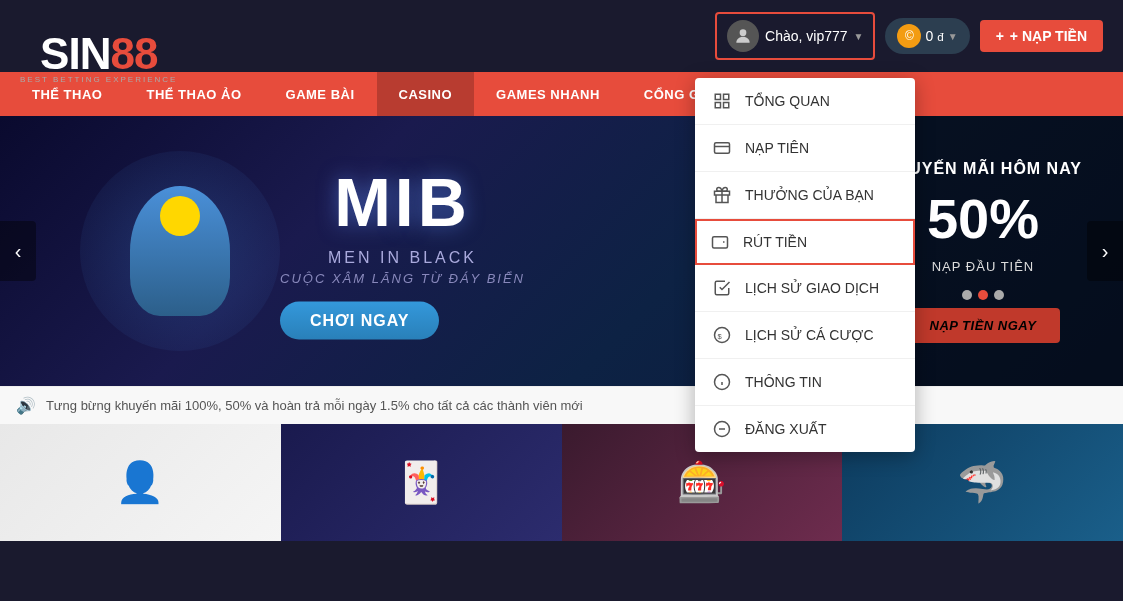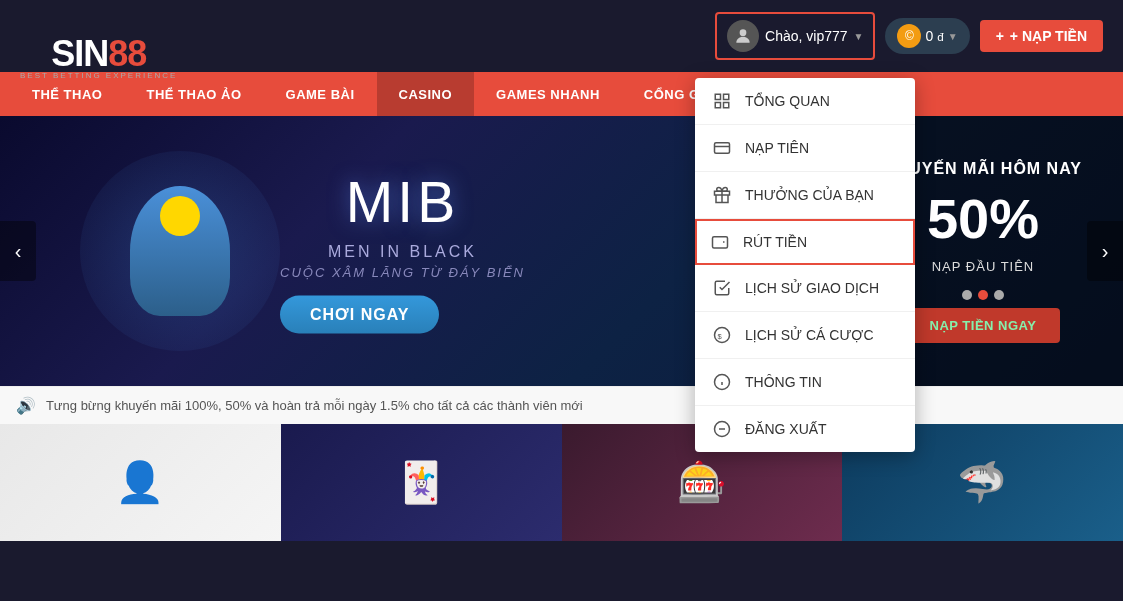--- a/index.html
+++ b/index.html
@@ -16,21 +16,21 @@
       position: relative;
       z-index: 100;
     }
 
     .logo-area {
       display: flex;
       align-items: center;
     }
 
     .logo-text {
-      font-size: 36px;
+      font-size: 44px;
       font-weight: 900;
       color: white;
       letter-spacing: -1px;
       margin-top: 41px;
     }
     .logo-text span { color: #e74c3c; }
     .logo-subtitle {
       font-size: 8px;
       color: #aaa;
       letter-spacing: 2px;
@@ -136,22 +136,22 @@
     
     .hero {
       position: relative;
       width: 100%;
       height: 270px;
       overflow: hidden;
       background: linear-gradient(135deg, #0a0a2e 0%, #1a1a4e 30%, #0d2244 60%, #0a1a3a 100%);
     }
 
     .hero-title {
-      font-size: 57px;
-      font-weight: 400;
+      font-size: 68px;
+      font-weight: 700;
       color: white;
       letter-spacing: 4px;
       text-align: center;
       text-shadow: 0 0 20px rgba(100,150,255,0.5);
     }
 
     .hero-subtitle {
       font-size: 16px;
       color: #aaaadd;
       letter-spacing: 3px;
@@ -378,21 +378,21 @@
 
   <div style="position:absolute;right:0;top:0;width:280px;height:100%;background:rgba(0,0,0,0.5);display:flex;flex-direction:column;align-items:center;justify-content:center;gap:8px;">
     <div style="font-size:16px;color:white;font-weight:bold;letter-spacing:1px;">KHUYẾN MÃI HÔM NAY</div>
     <div style="font-size:56px;color:white;font-weight:900;">50%</div>
     <div style="font-size:13px;color:#ddd;letter-spacing:1px;">NẠP ĐẦU TIÊN</div>
     <div style="display:flex;gap:6px;margin-top:8px;">
       <span style="width:10px;height:10px;border-radius:50%;background:#aaa;"></span>
       <span style="width:10px;height:10px;border-radius:50%;background:#e74c3c;"></span>
       <span style="width:10px;height:10px;border-radius:50%;background:#aaa;"></span>
     </div>
-    <button style="background:#c0392b;color:#86efac;border:none;padding:10px 24px;border-radius:4px;font-weight:bold;font-size:13px;cursor:pointer;margin-top:0;letter-spacing:0.5px;">
+    <button style="background:#c0392b;color:#000000;border:none;padding:10px 24px;border-radius:4px;font-weight:bold;font-size:13px;cursor:pointer;margin-top:0;letter-spacing:0.5px;font-style:italic;">
       <span>NẠP TIỀN NGAY</span>
     </button>
   </div>
 
   <button class="hero-nav-right">›</button>
 </div>
 
 <div class="ticker">
   <span class="ticker-icon">🔊</span>
   <span class="ticker-text">Tưng bừng khuyến mãi 100%, 50% và hoàn trả mỗi ngày 1.5% cho tất cả các thành viên mới</span>

